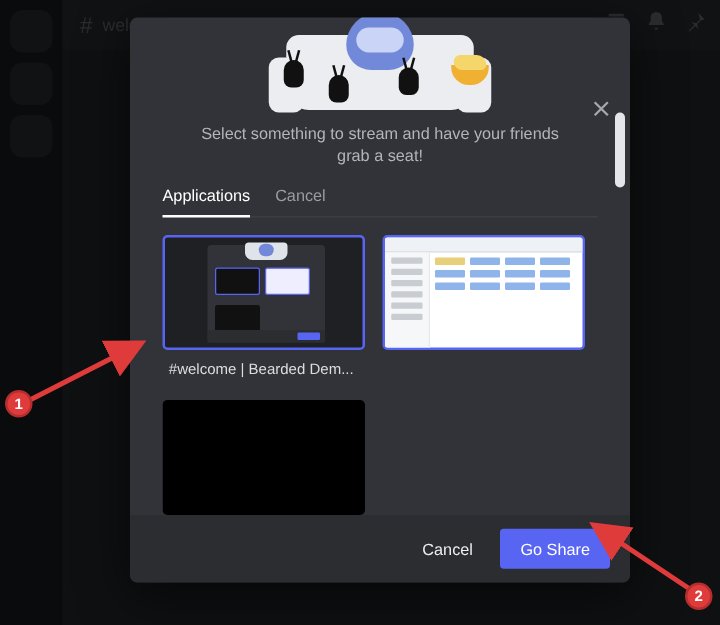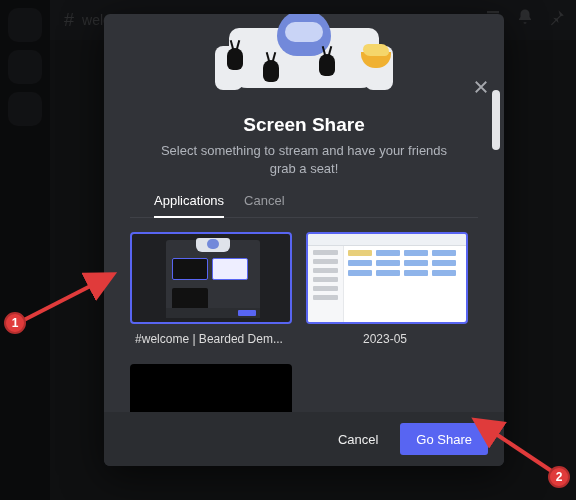--- a/index.html
+++ b/index.html
@@ -34,21 +34,21 @@
   .close { position:absolute; right:12px; top:62px; width:22px; height:22px; color:#a5a8ad; cursor:pointer; display:flex; align-items:center; justify-content:center; }
   .close svg { width:18px; height:18px; stroke:#a5a8ad; stroke-width:2.4; }
 
   .body { flex:1; padding:6px 26px 4px; color:#dcddde; overflow:hidden; position:relative; }
   .scrollbar { position:absolute; right:4px; top:4px; width:8px; height:60px; background:#e4e5e8; border-radius:4px; }
   h2.title { color:#fff; font-size:19px; font-weight:600; text-align:center; margin-top:22px; }
   p.sub { color:#b1b5bc; font-size:13px; text-align:center; margin:6px 26px 0; line-height:1.35; }
 
   .tabs { display:flex; gap:20px; margin-top:16px; border-bottom:1px solid #3f4147; font-size:13px; }
   .tab { color:#9a9ca1; padding:0 0 8px; cursor:pointer; }
-  .tab.active { color:#fff; border-bottom:2px solid #fff; margin-bottom:-1px; font-weight:500;margin-left:24px; }
+  .tab.active { color:#fff; border-bottom:2px solid #fff; margin-bottom:-1px; font-weight:500; }
 
   .grid { display:flex; gap:18px; margin-top:14px; flex-wrap:wrap; }
   .card { width:158px; }
   .thumb { width:162px; height:92px; border-radius:4px; border:2px solid #5865f2; overflow:hidden; position:relative; background:#000; }
   .thumb.noborder { border-color:transparent; }
   .label { color:#ddd; font-size:12px; text-align:center; margin-top:8px; white-space:nowrap; overflow:hidden; text-overflow:ellipsis; }
 
   
   .t1 { background:#1f2023; }
   .t1 .mini { position:absolute; left:34px; top:6px; width:94px; height:78px; background:#313338; border-radius:3px; }
@@ -122,21 +122,20 @@
   </div>
 
   <div class="close">
     <svg viewBox="0 0 24 24" fill="none">
         <path d="M5 5l14 14M19 5L5 19"></path>
       </svg>
   </div>
 
   <div class="body">
     <div class="scrollbar"></div>
-    <h2 class="title">Screen Share</h2>
     <p class="sub">Select something to stream and have your friends grab a seat!</p>
 
     <div class="tabs">
       <div class="tab active">Applications</div>
       <div class="tab">Cancel</div>
     </div>
 
     <div class="grid">
       <div class="card">
         <div class="thumb t1">
@@ -178,21 +177,20 @@
                 <b></b>
                 <b></b>
                 <b></b>
                 <b></b>
                 <b></b>
                 <b></b>
                 <b></b>
               </div>
           </div>
         </div>
-        <div class="label">2023-05</div>
       </div>
 
       <div class="card">
         <div class="thumb t3 noborder"></div>
         <div class="label"></div>
       </div>
     </div>
   </div>
 
   <div class="footer">

